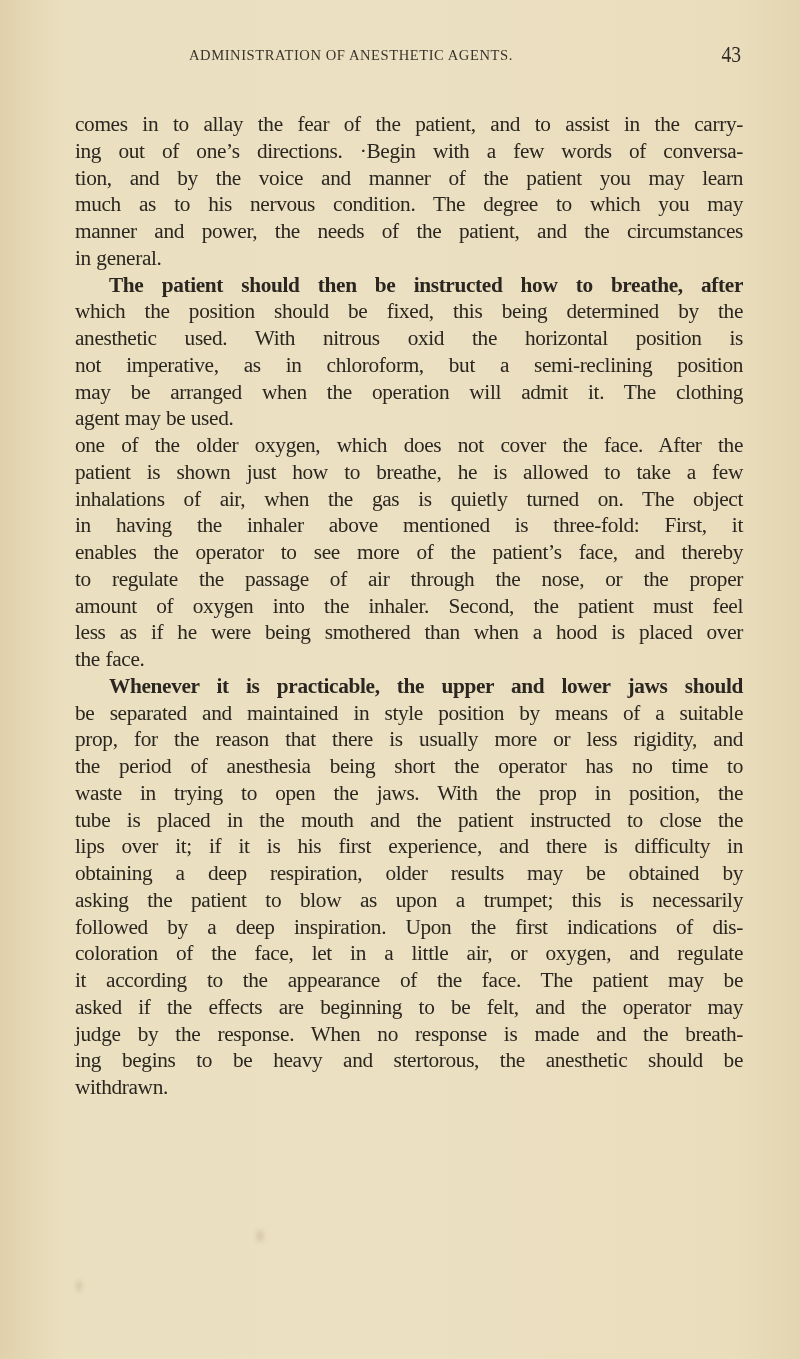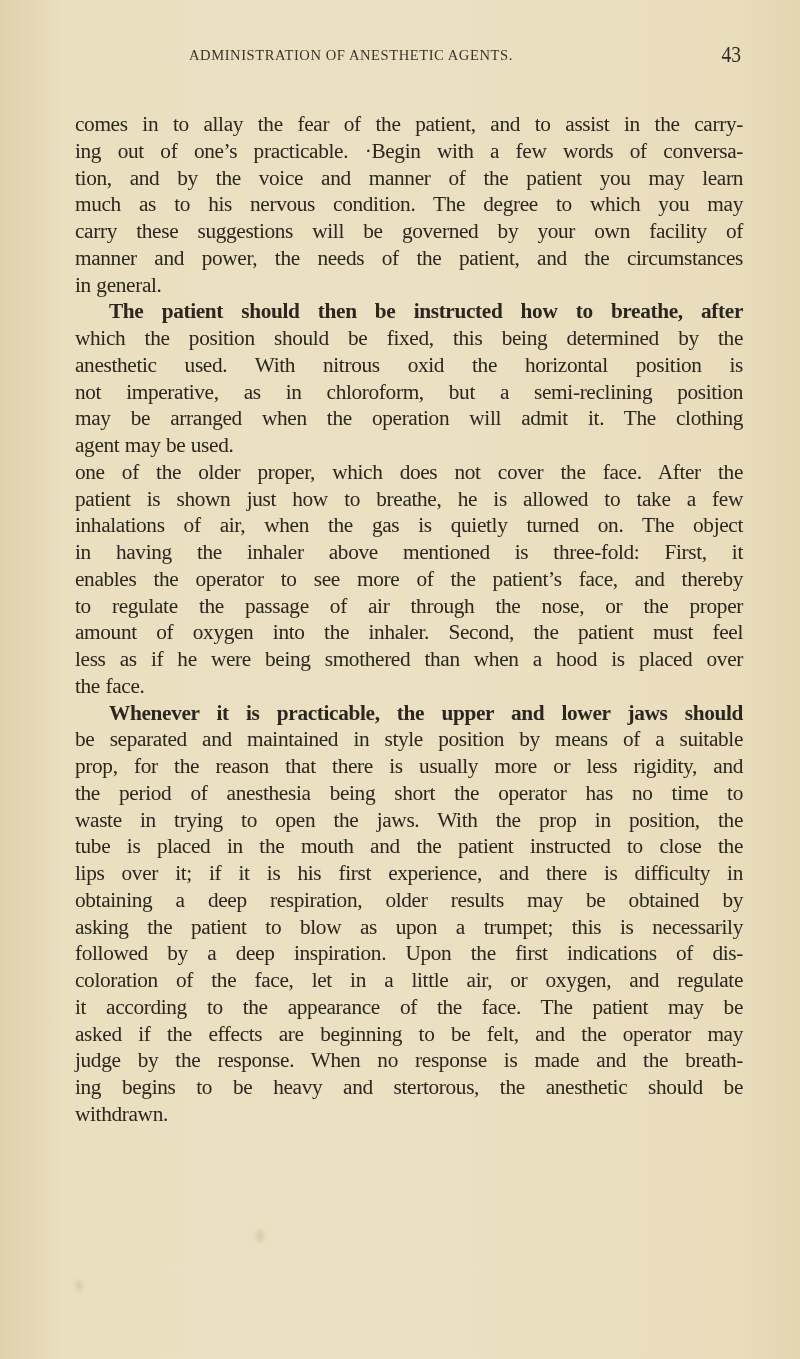--- a/index.html
+++ b/index.html
@@ -94,37 +94,36 @@
 <div class="page">
   <div class="running-head">
     <span class="running-title">Administration of Anesthetic Agents.</span>
     <span class="page-number">43</span>
   </div>
 
   <div class="body-text" id="body-text">
 
   <div class="para">
         <span class="line">comes in to allay the fear of the patient, and to assist in the carry-</span>
-        <span class="line">ing out of one’s practicable. ·Begin with a few words of conversa-</span>
+        <span class="line">ing out of one’s directions. ·Begin with a few words of conversa-</span>
         <span class="line">tion, and by the voice and manner of the patient you may learn</span>
         <span class="line">much as to his nervous condition. The degree to which you may</span>
-        <span class="line">carry these suggestions will be governed by your own facility of</span>
         <span class="line">manner and power, the needs of the patient, and the circumstances</span>
         <span class="line last">in general.</span>
       </div>
       <div class="para">
         <span class="line indent">The patient should then be instructed how to breathe, after</span>
         <span class="line">which the position should be fixed, this being determined by the</span>
         <span class="line">anesthetic used. With nitrous oxid the horizontal position is</span>
         <span class="line">not imperative, as in chloroform, but a semi-reclining position</span>
         <span class="line">may be arranged when the operation will admit it. The clothing</span>
         <span class="line last">agent may be used.</span>
       </div>
       <div class="para">
-        <span class="line">one of the older proper, which does not cover the face. After the</span>
+        <span class="line">one of the older oxygen, which does not cover the face. After the</span>
         <span class="line">patient is shown just how to breathe, he is allowed to take a few</span>
         <span class="line">inhalations of air, when the gas is quietly turned on. The object</span>
         <span class="line">in having the inhaler above mentioned is three-fold: First, it</span>
         <span class="line">enables the operator to see more of the patient’s face, and thereby</span>
         <span class="line">to regulate the passage of air through the nose, or the proper</span>
         <span class="line">amount of oxygen into the inhaler. Second, the patient must feel</span>
         <span class="line">less as if he were being smothered than when a hood is placed over</span>
         <span class="line last">the face.</span>
       </div>
       <div class="para">

